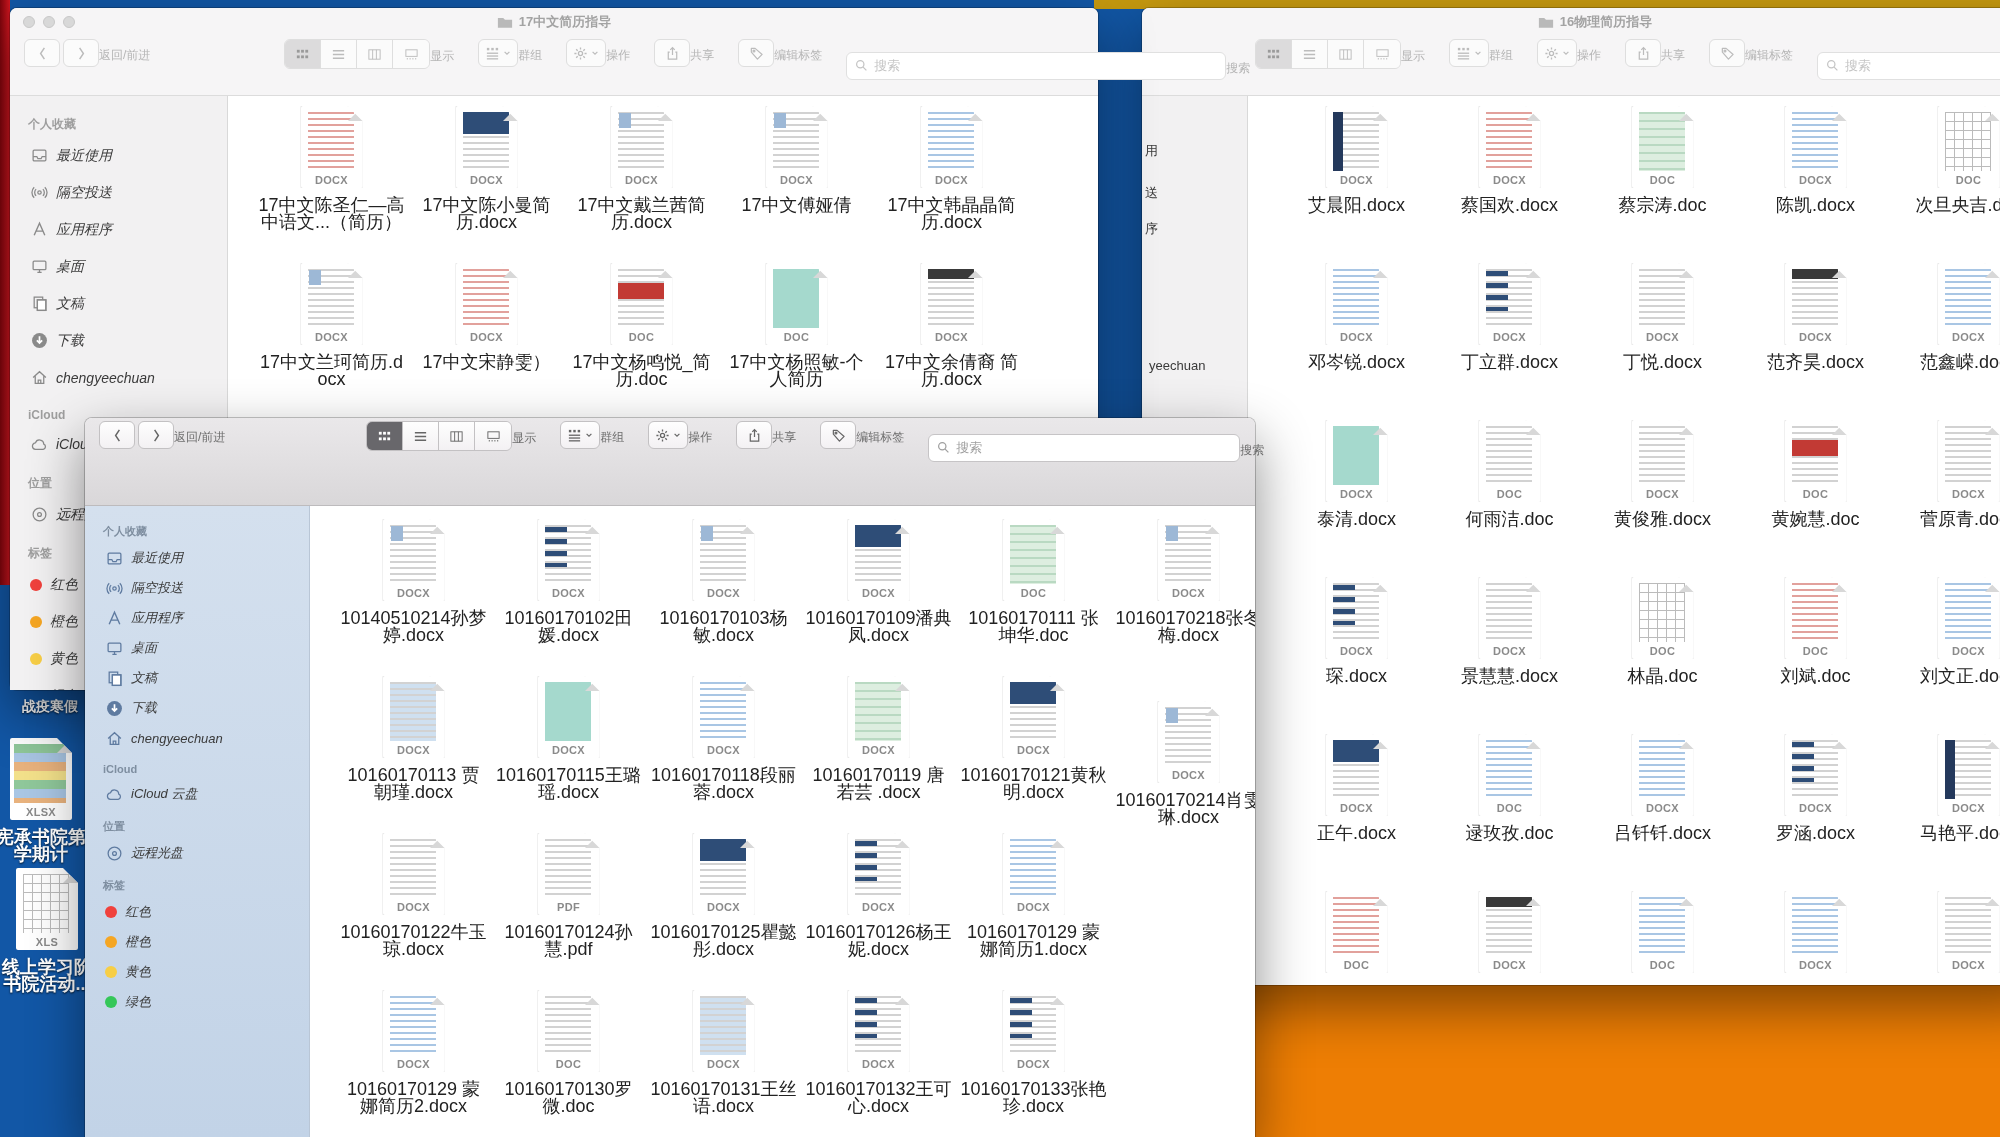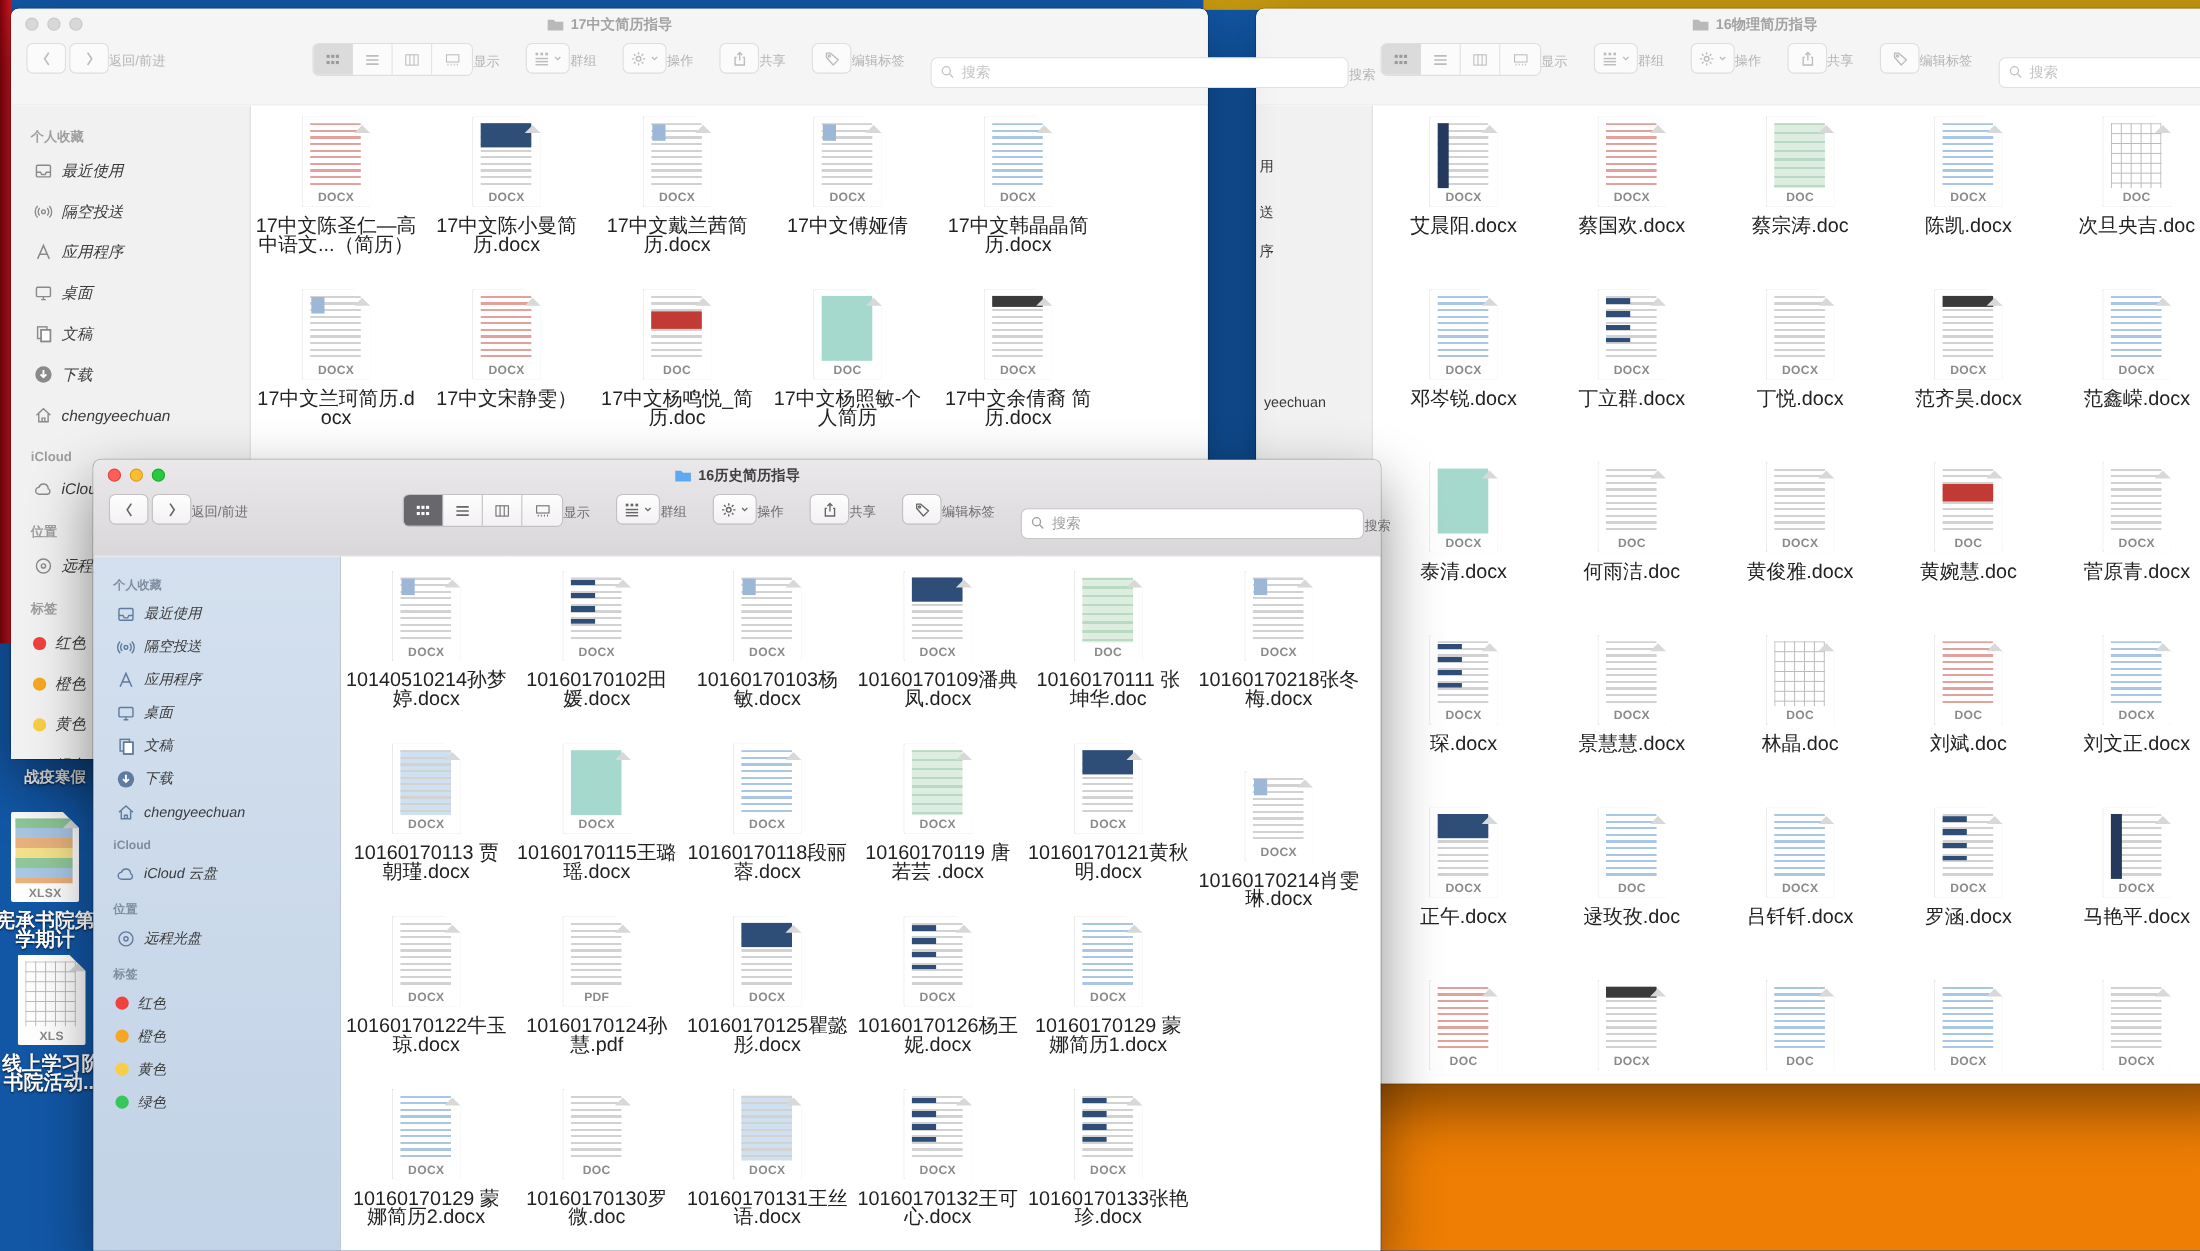--- a/index.html
+++ b/index.html
@@ -57,21 +57,21 @@
   .search{display:flex;align-items:center;gap:6px;height:28px;box-sizing:border-box;border:1px solid #c6c4c6;
        border-radius:6px;background:#fff;padding:0 8px;color:#9f9f9f;font-size:13px;}
   .w-inactive .search{border-color:#e0e0e0;color:#c4c4c4;}
   .search svg{width:13px;height:13px;flex:none;}
   .tb-search{margin-left:auto;margin-right:0;align-self:stretch;}
   .win-back-left .search{width:380px;}
   .win-front .search{width:312px;}
   .win-back-right .search{width:570px;}
   .win-back-right .toolbar{padding-left:113px;}
 
-  .wbody{position:absolute;left:0;top:88px;right:0;bottom:0;display:flex;overflow:hidden;}
+  .wbody{position:absolute;left:0;top:88px;right:0;bottom:0;display:flex;overflow:hidden;gap:26px;}
 
   
   .sidebar{flex:none;box-sizing:border-box;padding:8px 0 0 12px;overflow:hidden;
        background:#f2f1f2;border-right:1px solid #d9d9d9;}
   .win-back-left .sidebar{width:218px;}
   .win-front .sidebar{width:225px;background:linear-gradient(180deg,#d4e0ee,#c2d3e7);border-right:1px solid #b9c6d6;}
   .sb-h{font-size:11px;font-weight:bold;color:#9e9e9e;margin:10px 0 4px 6px;}
   .win-front .sb-h{color:#7e8ea0;}
   .sb-item{display:flex;align-items:center;gap:8px;height:30px;font-size:13px;color:#3a3a3a;padding-left:8px;font-style:italic;}
   .sb-big .sb-item{height:37px;font-size:14px;}
@@ -770,33 +770,20 @@
             </div>
             <div class="flabel">17中文余倩裔 简历.docx</div>
           </div>
         </div>
       </div>
   </div>
 </div>
 
 <div class="window win-front w-active">
   <div class="header">
-    <div class="titlebar">
-      <div class="lights">
-        <span class="light red"></span>
-        <span class="light yellow"></span>
-        <span class="light green"></span>
-      </div>
-      <div class="wtitle">
-        <svg viewBox="0 0 18 14">
-            <path d="M1 2h6l2 2h8v9H1z" fill="#5ea9f2"></path>
-          </svg>
-        <span>16历史简历指导</span>
-      </div>
-    </div>
     <div class="toolbar">
       <div class="tb-group">
         <div class="tb-buttons">
           <div class="tbtn">
               <svg viewBox="0 0 10 16" fill="none" stroke="currentColor" stroke-width="1.6">
                 <path d="M7 2L3 8l4 6"></path>
               </svg>
             </div>
           <div class="tbtn">
               <svg viewBox="0 0 10 16" fill="none" stroke="currentColor" stroke-width="1.6">

